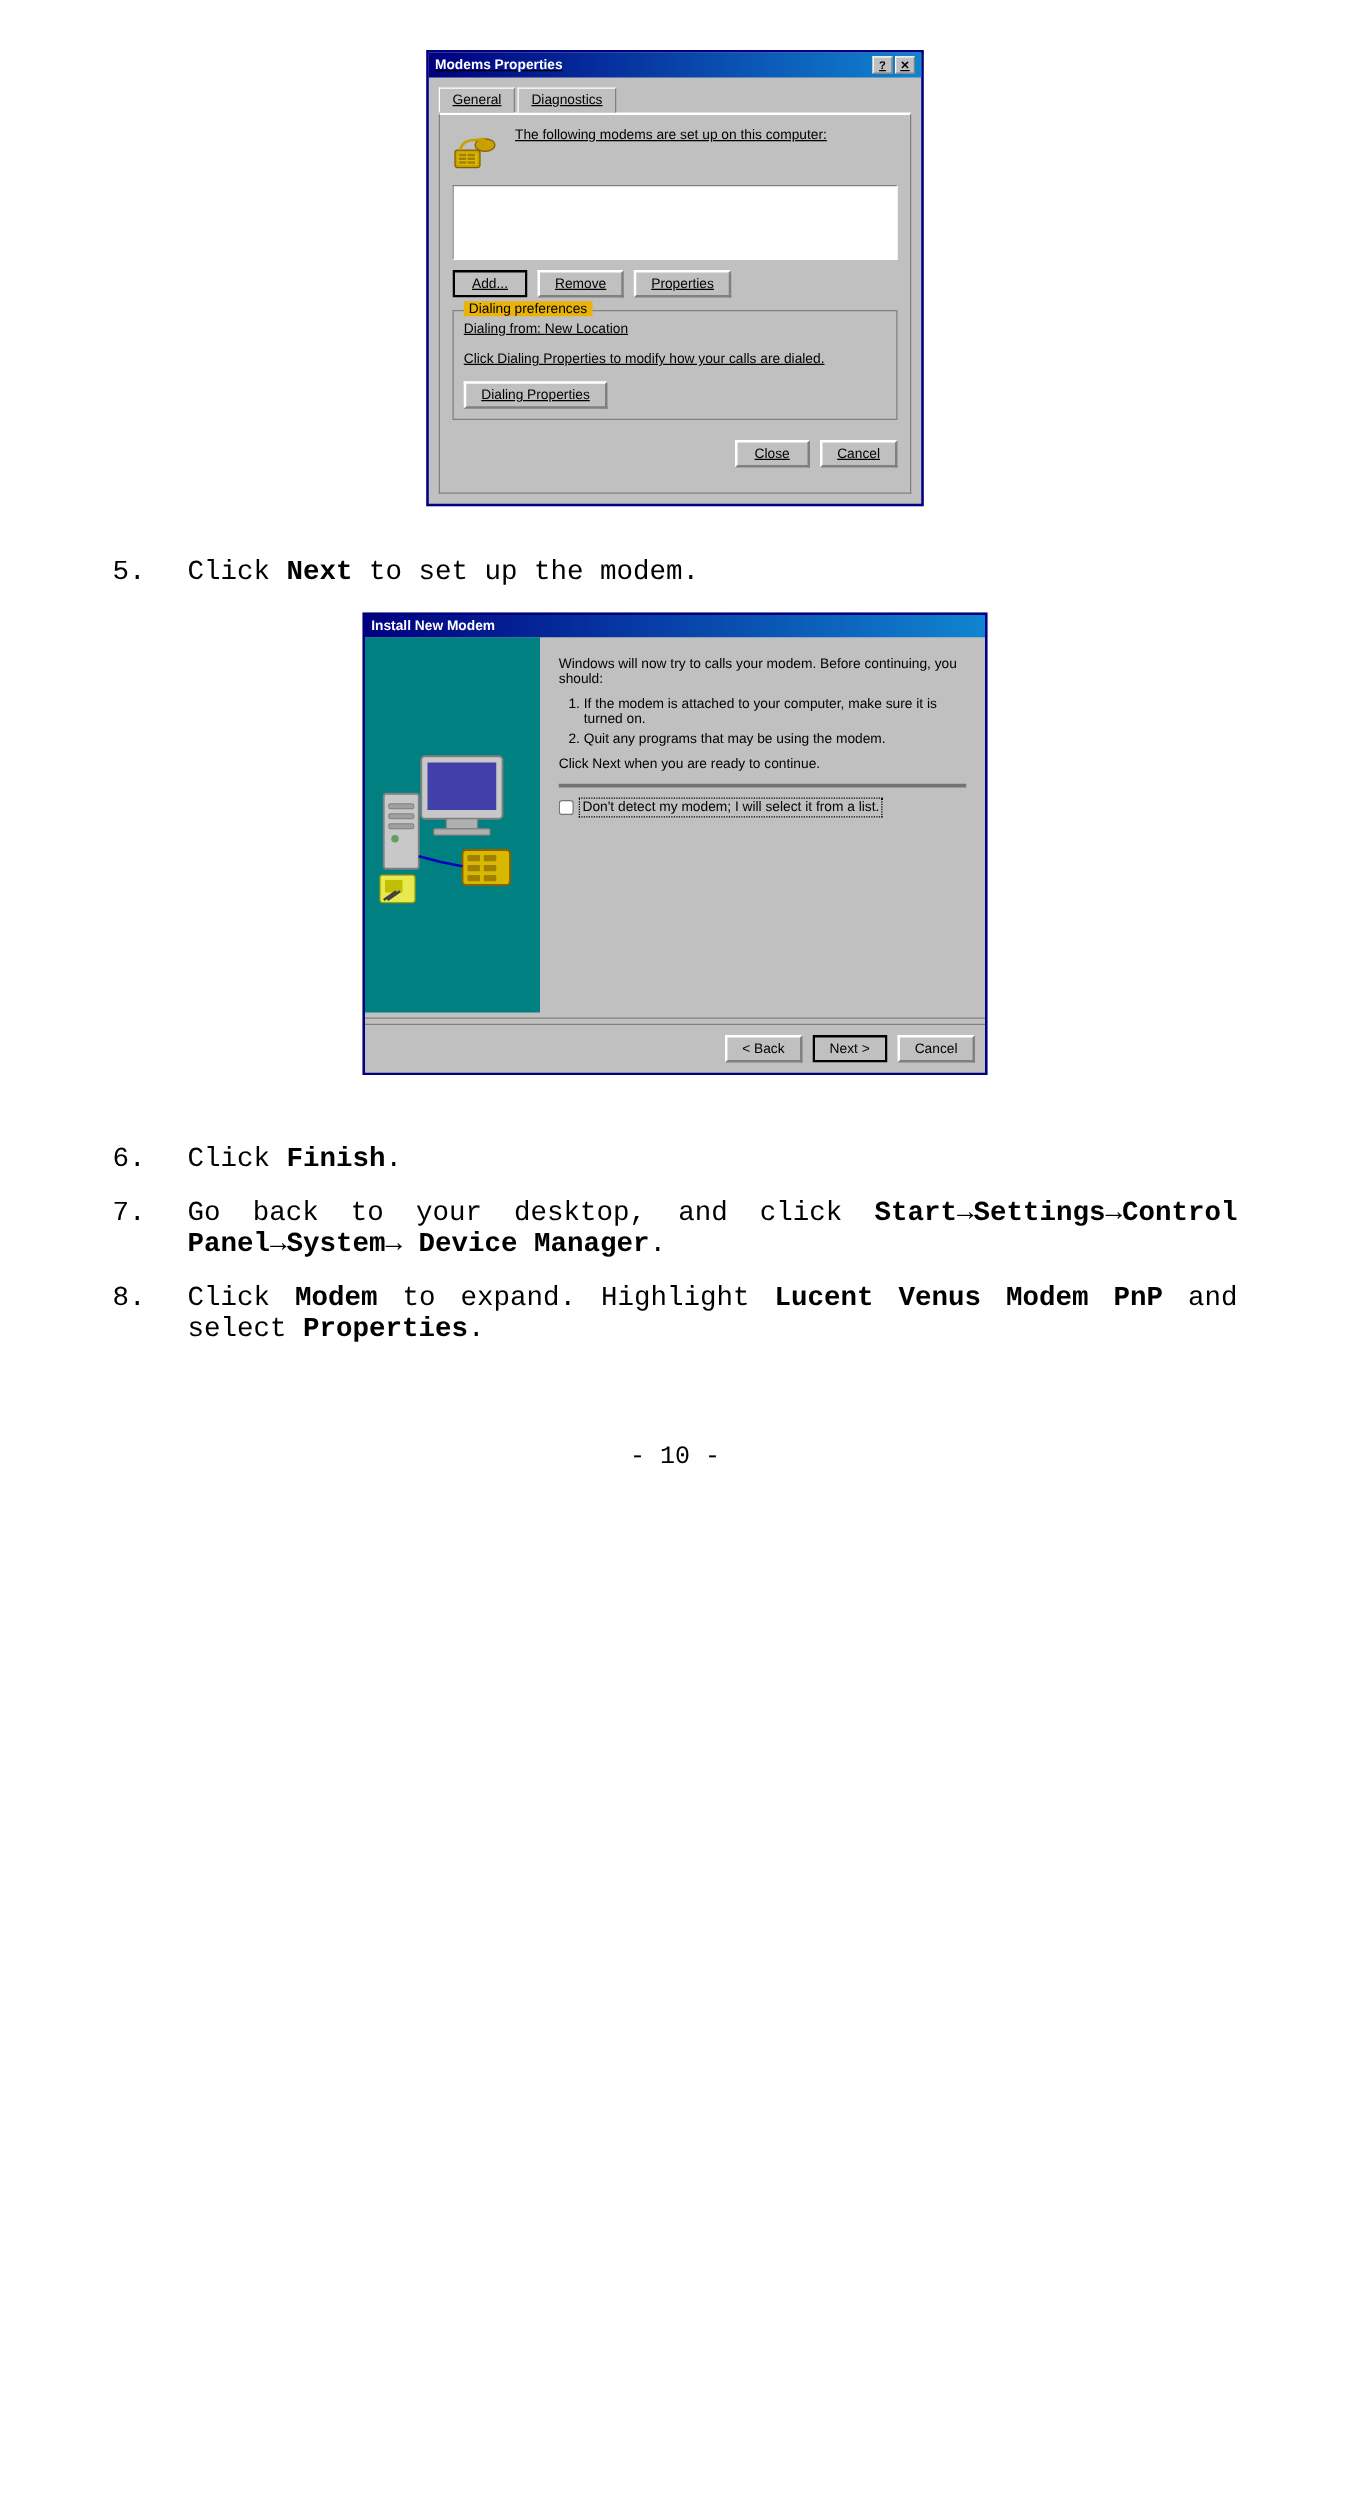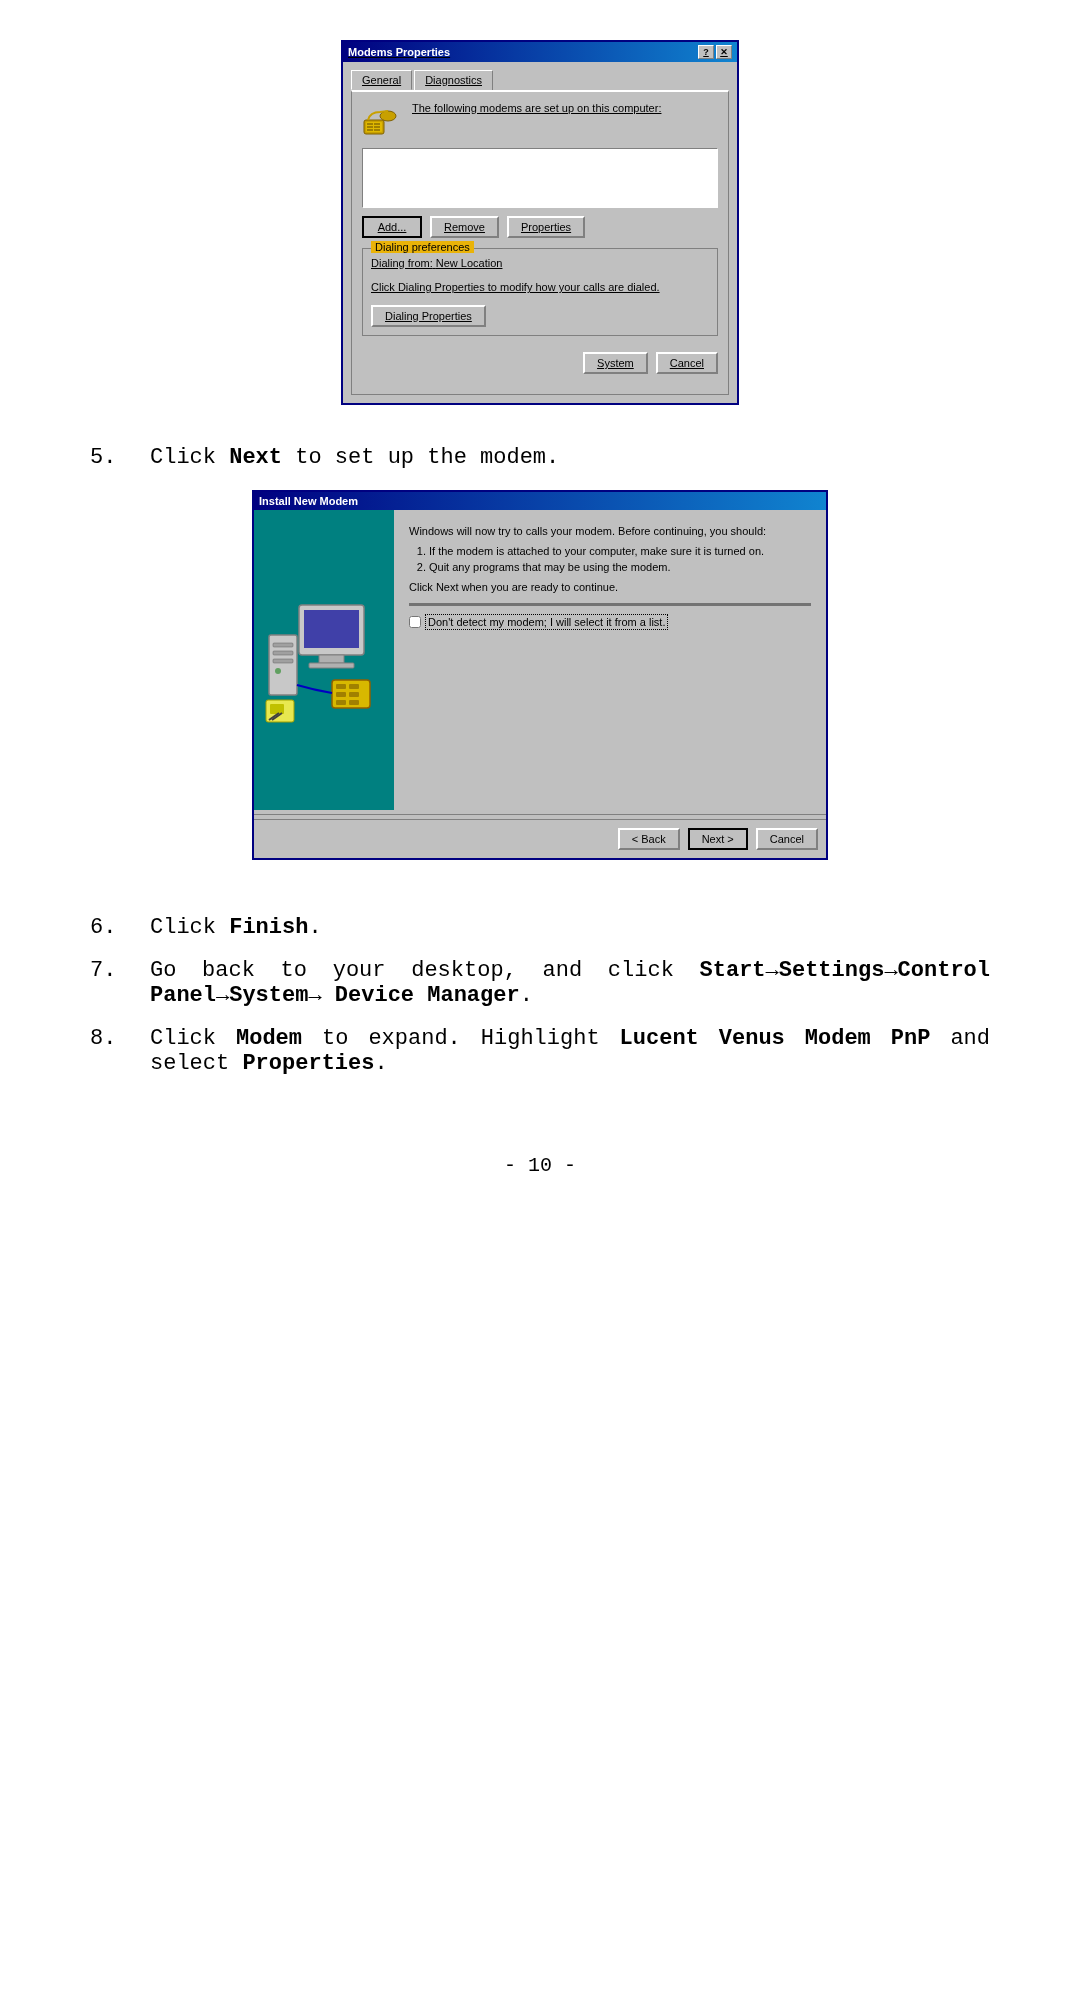--- a/index.html
+++ b/index.html
@@ -167,21 +167,21 @@
 
     
     .modems-dialog {
       width: 398px;
       margin-bottom: 30px;
       text-decoration: underline;
     }
 
     
     .install-dialog {
-      width: 576px;
+      width: 500px;
       margin-bottom: 30px;
     }
 
     .install-body {
       display: flex;
       gap: 0;
     }
 
     .install-left {
       width: 140px;
@@ -333,21 +333,21 @@
           </p>
           <br>
           <p class="win95-text">Click Dialing Properties to modify how your calls are dialed.</p>
           <br>
           <div style="display:flex; justify-content:flex-start;">
             <div class="win95-button">Dialing Properties</div>
           </div>
         </div>
         <div style="height:8px;"></div>
         <div class="win95-button-row" style="justify-content:flex-end;">
-          <div class="win95-button">System</div>
+          <div class="win95-button">Close</div>
           <div class="win95-button">Cancel</div>
         </div>
       </div>
     </div>
   </div>
 
   <div class="step-row" style="margin-bottom:20px; margin-top:10px;">
     <div class="step-num-col">5.</div>
     <div class="step-body">
       <span>Click </span><span class="bold-text">Next</span><span> to set up the modem.</span>

